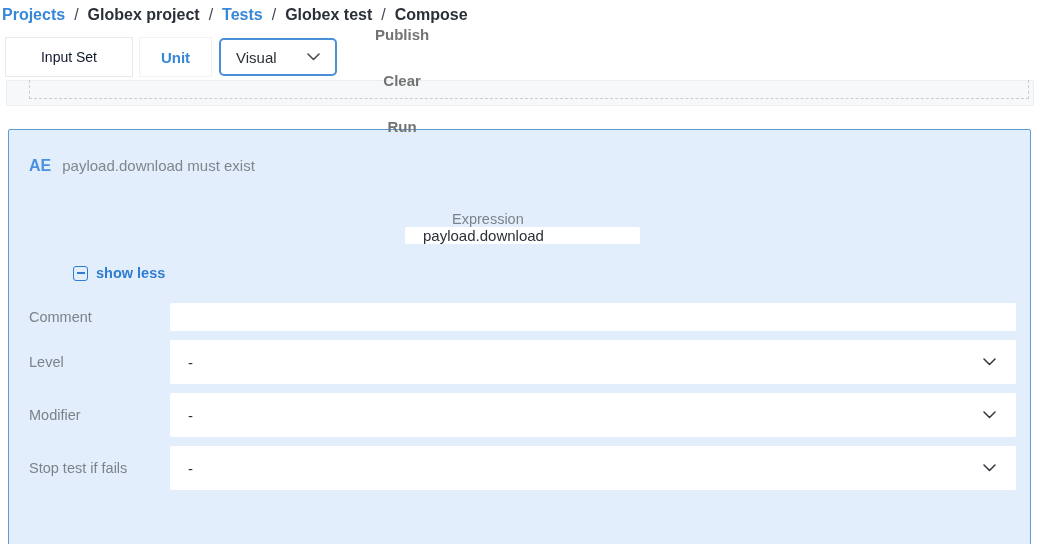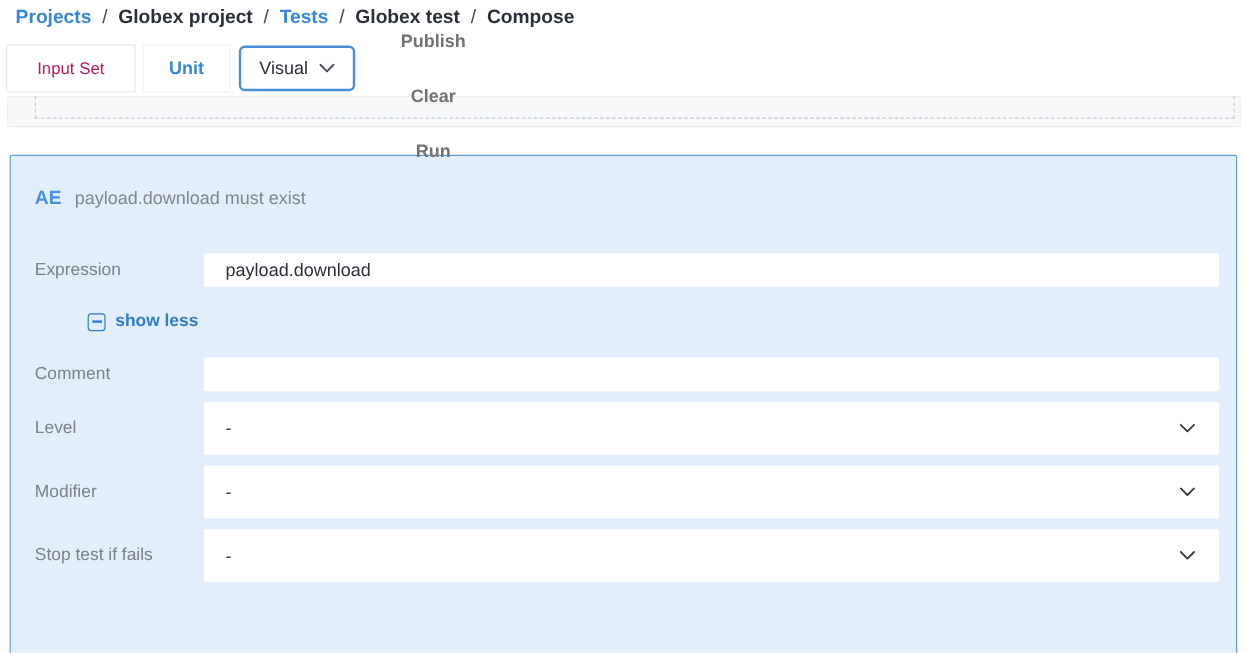--- a/index.html
+++ b/index.html
@@ -1,50 +1,50 @@
 <!DOCTYPE html>
 <html><head>
 <meta charset="utf-8">
 <style>
   * { box-sizing: border-box; margin: 0; padding: 0; }
   html, body { width: 1039px; height: 544px; overflow: hidden; background: #ffffff; }
   body { font-family: "Liberation Sans", sans-serif; color: #2b3038; }
 
   
-  .breadcrumb { display: flex; align-items: center; gap: 9px; padding: 6px 0 0 13px; font-size: 16px; font-weight: 700; }
+  .breadcrumb { display: flex; align-items: center; gap: 9px; padding: 6px 0 0 2px; font-size: 16px; font-weight: 700; }
   .crumb-link { color: #3787d8; cursor: pointer; }
   .crumb-text { color: #2b3038; }
   .crumb-sep { color: #454a52; font-weight: 400; }
 
   
   .toolbar { display: flex; align-items: center; margin-top: 13px; height: 40px; position: relative; z-index: 2; }
   .tab { height: 40px; display: flex; align-items: center; justify-content: center; background: #ffffff; font-size: 14px; cursor: pointer; }
-  .tab-inputset { width: 108px; margin-left: 5px; border: 1px solid #e7e9ec; color: #be185d; }
+  .tab-inputset { width: 128px; margin-left: 5px; border: 1px solid #e7e9ec; color: #0f172a; }
   .tab-unit { width: 73px; margin-left: 6px; border: 1px solid #f0f2f4; color: #3787d8; font-weight: 700; font-size: 15px; }
-  .view-select { margin-left: 7px; width: 97px; height: 38px; border: 2px solid #4a90d9; border-radius: 5px; background: #fff;
+  .view-select { margin-left: 7px; width: 118px; height: 38px; border: 2px solid #4a90d9; border-radius: 5px; background: #fff;
                  display: flex; align-items: center; justify-content: space-between; padding: 16px 15px; font-size: 15px; color: #2b3038; cursor: pointer; }
   .view-select .chev svg { display: block; }
   .actions { display: flex; align-items: center; margin-left: 38px; gap: 29px; font-size: 15px; font-weight: 700; flex-direction: column; }
   .action-link { color: #737373; cursor: pointer; }
   .action-link.disabled { color: #b5d3f1; cursor: default; }
 
   
   .drop-strip { position: relative; margin: 3px 5px 0 6px; height: 26px; background: #f7f8f9; border: 1px solid #eceef1; border-radius: 2px; }
   .drop-dash { position: absolute; left: 22px; right: 4px; top: -1px; bottom: 6px;
                border-left: 1px dashed #c9cdd3; border-right: 1px dashed #c9cdd3; border-bottom: 1px dashed #c9cdd3; }
 
   
   .panel { margin: 23px 8px 0 8px; background: #e2eefb; border: 1px solid #5f9cd6; border-radius: 2px; height: 440px; }
   .panel-header { display: flex; align-items: flex-start; gap: 11px; padding: 27px 20px 0 20px; }
   .badge { color: #4a90e2; font-weight: 700; font-size: 16px; }
   .panel-title { color: #80868e; font-size: 15px; }
 
   .form { padding: 0 14px 0 20px; }
   .row { display: flex; align-items: center; margin-top: 9px; }
-  .row.first { margin-top: 36px; }
+  .row.first { margin-top: 36px; flex-direction: column; }
   .row-label { width: 141px; flex: none; color: #7b828a; font-size: 14.5px; }
   .text-input { flex: 1; height: 28px; border: none; outline: none; background: #ffffff; border-radius: 2px;
                 padding: 0 18px; font-size: 15px; color: #2b3038; font-family: "Liberation Sans", sans-serif; }
   .select { flex: 1; height: 44px; background: #ffffff; border-radius: 2px; display: flex; align-items: center;
             justify-content: space-between; padding: 0 20px 0 18px; font-size: 15px; color: #2b3038; cursor: pointer; }
   .select .chev svg { display: block; }
 
   .show-less { display: flex; align-items: center; gap: 8px; margin: 21px 0 22px 0; color: #2f7cd1; font-weight: 700; font-size: 14.5px; cursor: pointer; padding-left: 44px; }
   .minus-box { width: 15px; height: 15px; border: 1.6px solid #2f7cd1; border-radius: 3px; position: relative; }
   .minus-box::after { content: ""; position: absolute; left: 2.5px; right: 2.5px; top: 50%; margin-top: -0.9px; height: 1.8px; background: #2f7cd1; }

